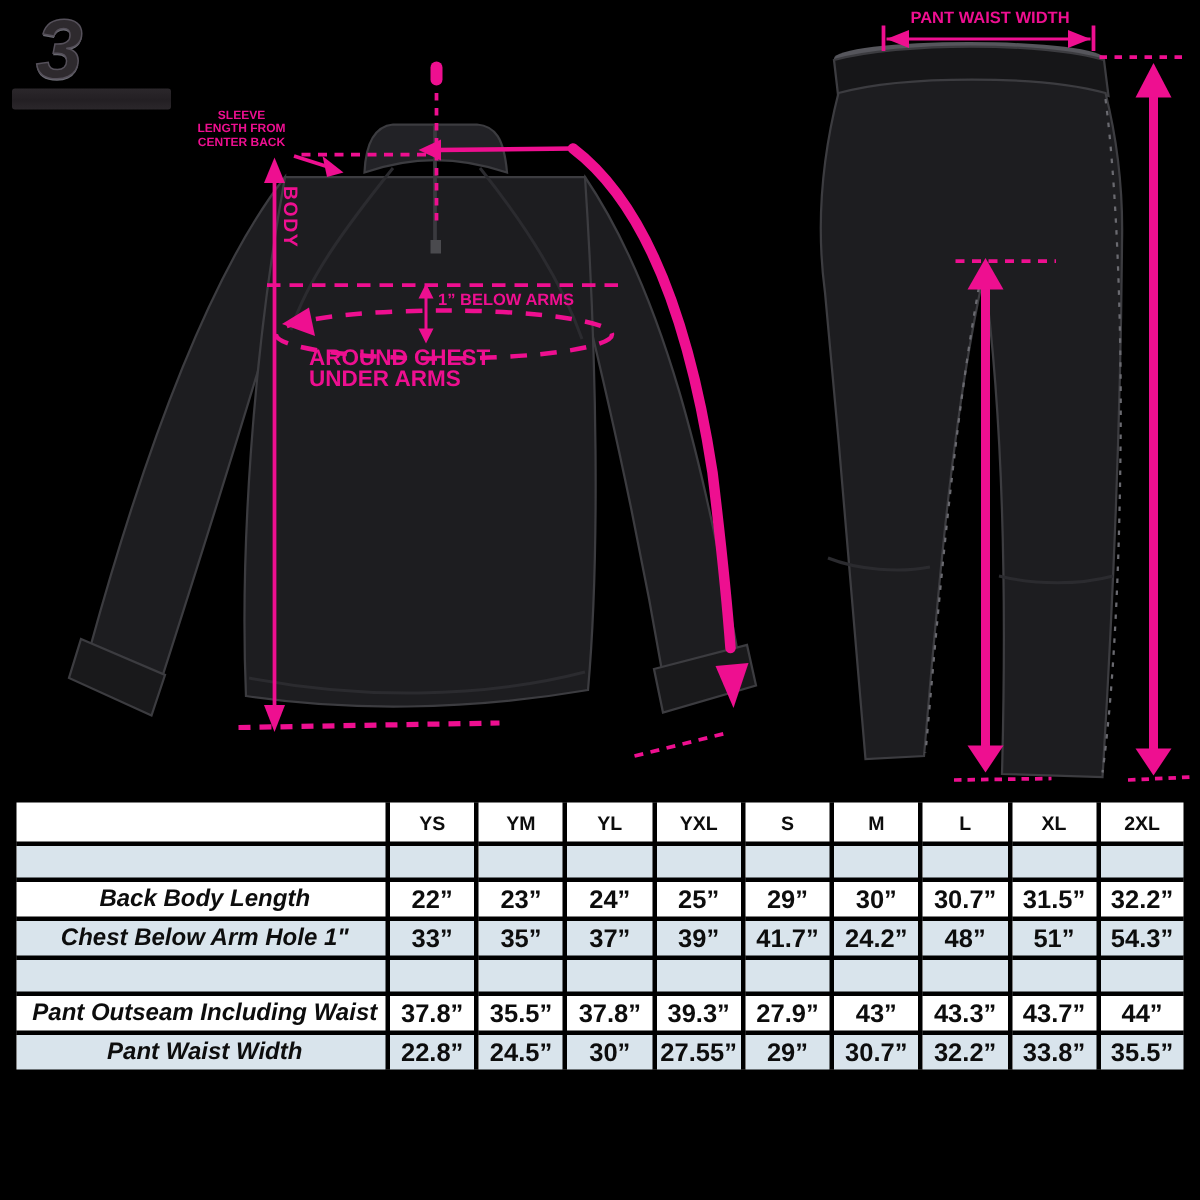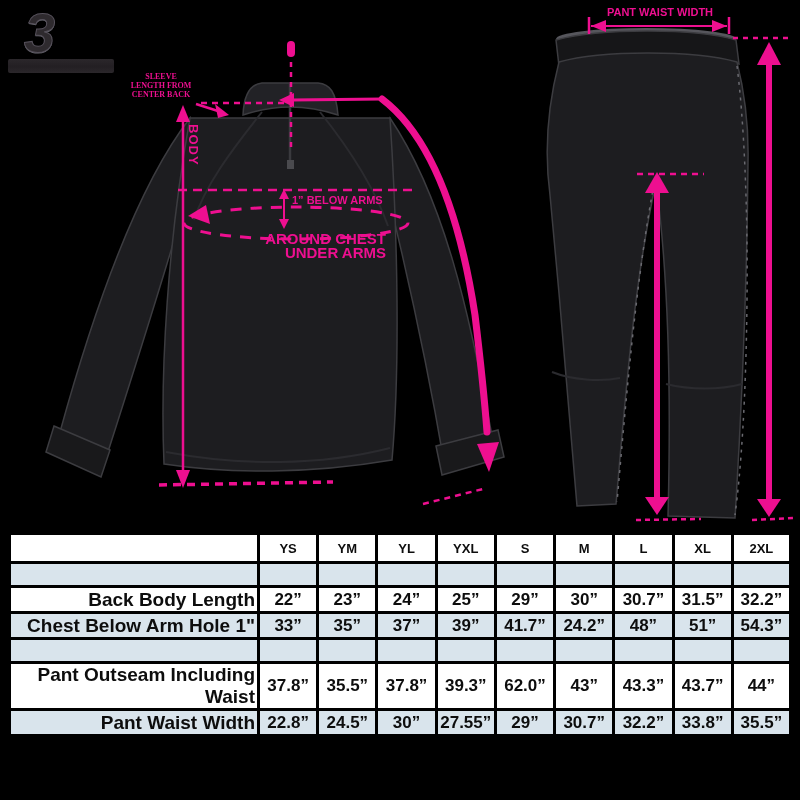--- a/index.html
+++ b/index.html
@@ -7,36 +7,36 @@
   #stage{position:relative;width:800px;height:800px;background:#000;}
   #diagram{position:absolute;left:0;top:0;width:800px;height:530px;}
   #diagram svg{position:absolute;left:0;top:0;}
   .lbl{position:absolute;color:var(--accent);font-weight:bold;white-space:nowrap;}
 
   #brand-mark{position:absolute;left:24px;top:0px;font-size:56px;font-weight:bold;font-style:italic;
     color:#2e2a2e;-webkit-text-stroke:1px #55505a;text-shadow:0 1px 0 #6a6a72;}
   #brand-wordmark{position:absolute;left:8px;top:59px;width:106px;height:14px;
     background:linear-gradient(180deg,#2b272b 0%,#231f23 55%,#2b272b 100%);border-radius:2px;}
 
-  #sleeve-label{left:122px;top:72px;width:78px;text-align:center;font-size:8px;line-height:9px;font-family:Liberation Serif, serif;}
+  #sleeve-label{left:122px;top:72px;width:78px;text-align:center;font-size:8px;line-height:9px;}
   #body-label{left:186px;top:124px;writing-mode:vertical-rl;font-size:13px;letter-spacing:1px;}
   #below-arms-label{left:292px;top:194px;font-size:11px;text-align:center;}
-  #chest-label{left:206px;top:232px;width:180px;text-align:right;font-size:15px;line-height:14px;}
+  #chest-label{left:206px;top:232px;width:180px;text-align:left;font-size:15px;line-height:14px;}
   #waist-label{left:594px;top:6px;width:132px;text-align:center;font-size:11px;}
 
   
   #size-table-wrap{position:absolute;left:6px;top:530px;width:788px;}
   table{border-collapse:collapse;table-layout:fixed;width:788px;background:#fff;
     border:5px solid #000;}
   th,td{border:3px solid #000;color:#0d0d0d;text-align:center;overflow:hidden;
     font-weight:bold;padding:0 2px;}
   th{height:26px;font-size:13px;}
   td{height:23px;font-size:17px;}
   col.c-label{width:250px;}
-  td.labelcol{text-align:right;padding-left:7px;font-size:19px;}
+  td.labelcol{text-align:center;padding-left:7px;font-size:16px;font-style:italic;}
   tr.alt{background:#d9e4ec;}
   tr.spacer td{height:21px;}
 </style>
 </head>
 <body>
 
 <div id="stage">
 
   <div id="diagram">
 
@@ -235,21 +235,21 @@
             <td></td>
             <td></td>
             <td></td>
           </tr>
           <tr>
             <td class="labelcol">Pant Outseam Including Waist</td>
             <td>37.8”</td>
             <td>35.5”</td>
             <td>37.8”</td>
             <td>39.3”</td>
-            <td>62.0”</td>
+            <td>27.9”</td>
             <td>43”</td>
             <td>43.3”</td>
             <td>43.7”</td>
             <td>44”</td>
           </tr>
           <tr class="alt">
             <td class="labelcol">Pant Waist Width</td>
             <td>22.8”</td>
             <td>24.5”</td>
             <td>30”</td>

